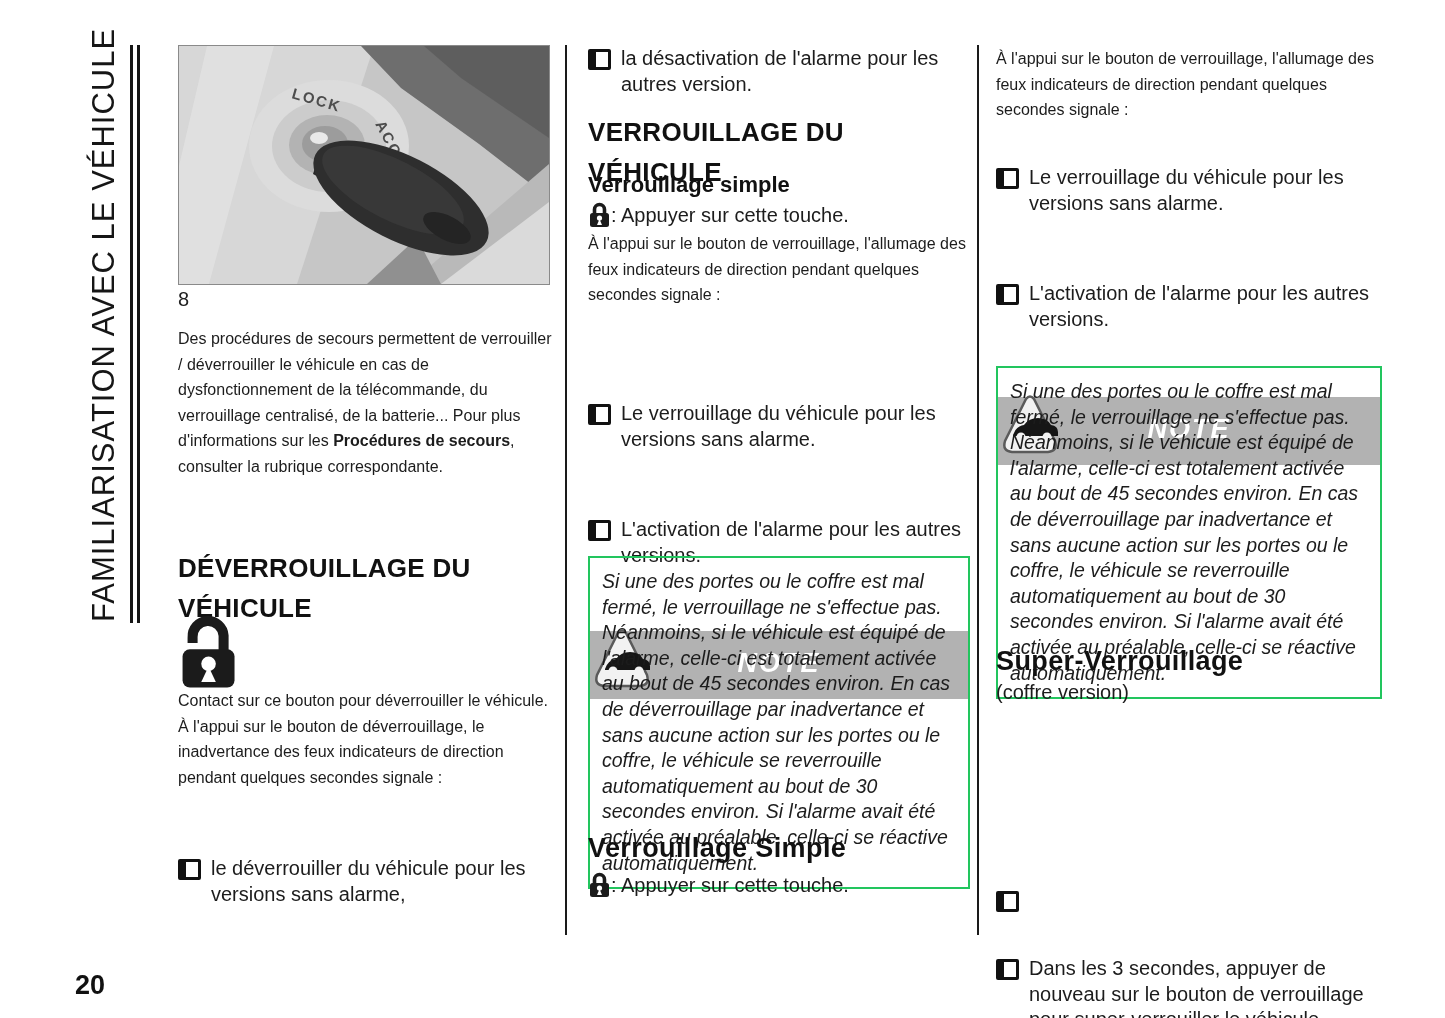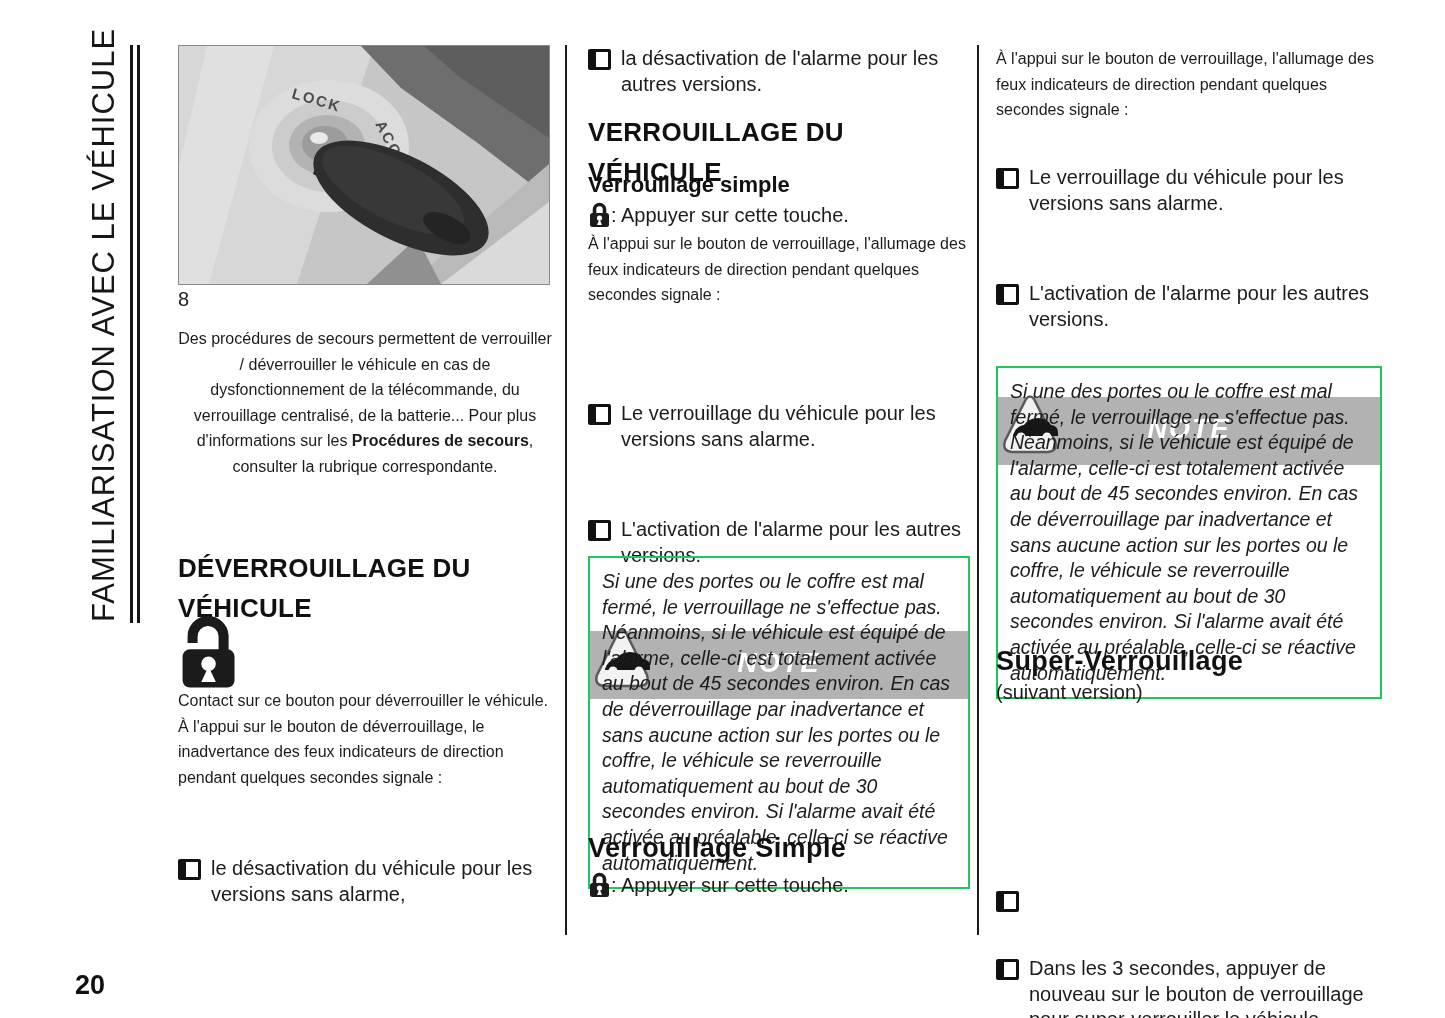--- a/index.html
+++ b/index.html
@@ -86,49 +86,49 @@
         <g>
           <path d="M142,104 L196,126 L186,156 L134,128 Z" fill="#272727"></path>
           <ellipse cx="222" cy="152" rx="96" ry="42" transform="rotate(27 222 152)" fill="#2e2e2e"></ellipse>
           <ellipse cx="214" cy="144" rx="78" ry="30" transform="rotate(27 214 144)" fill="#383838"></ellipse>
           <ellipse cx="268" cy="182" rx="26" ry="12" transform="rotate(27 268 182)" fill="#242424"></ellipse>
         </g>
       </svg>
     </div>
     <div class="abs fig-caption" style="top:288px;">8</div>
 
-    <div class="abs body-text" style="top:326px;text-align:center;"><span>Des procédures de secours permettent de verrouiller / déverrouiller le véhicule en cas de dysfonctionnement de la télécommande, du verrouillage centralisé, de la batterie... Pour plus d'informations sur les </span><b>Procédures de secours</b><span>, consulter la rubrique correspondante.</span></div>
+    <div class="abs body-text" style="top:326px;"><span>Des procédures de secours permettent de verrouiller / déverrouiller le véhicule en cas de dysfonctionnement de la télécommande, du verrouillage centralisé, de la batterie... Pour plus d'informations sur les </span><b>Procédures de secours</b><span>, consulter la rubrique correspondante.</span></div>
 
     <div class="abs h-caps" style="top:548px;">DÉVERROUILLAGE DU VÉHICULE</div>
 
     <div class="abs" style="top:612px;">
       <svg width="62" height="80" viewBox="0 0 68 84">
         <path d="M16 32 V26 A17 17 0 0 1 50 24 V40" fill="none" stroke="#1b1b1b" stroke-width="11"></path>
         <rect x="5" y="39" width="57" height="42" rx="8" fill="#1b1b1b"></rect>
         <circle cx="33.5" cy="55" r="8" fill="#ffffff"></circle>
         <path d="M33.5 58 L25.5 75 H41.5 Z" fill="#ffffff"></path>
       </svg>
     </div>
 
     <div class="abs body-text" style="top:688px;">
       <div>Contact sur ce bouton pour déverrouiller le véhicule.</div>
       <div>À l'appui sur le bouton de déverrouillage, le inadvertance des feux indicateurs de direction pendant quelques secondes signale :</div>
     </div>
 
     <div class="abs bullet-item" style="top:856px;">
       <span class="bullet-sq"></span>
-      <span>le désactivation du véhicule pour les versions sans alarme,</span>
+      <span>le déverrouiller du véhicule pour les versions sans alarme,</span>
     </div>
   </div>
 
   <div class="col col2">
 
     <div class="abs bullet-item" style="top:46px;">
       <span class="bullet-sq"></span>
-      <span>la désactivation de l'alarme pour les autres versions.</span>
+      <span>la désactivation de l'alarme pour les autres version.</span>
     </div>
 
     <div class="abs h-caps" style="top:112px;">VERROUILLAGE DU VÉHICULE</div>
     <div class="abs h-sub" style="top:172px;">Verrouillage simple</div>
 
     <div class="abs lock-line" style="top:201px;">
       <svg width="23" height="28" viewBox="0 0 23 28">
         <path d="M6.5 12 V8.5 A5 5 0 0 1 16.5 8.5 V12" fill="none" stroke="#1b1b1b" stroke-width="3.6"></path>
         <rect x="2" y="12" width="19" height="14" rx="2.5" fill="#1b1b1b"></rect>
         <circle cx="11.5" cy="17" r="2.6" fill="#ffffff"></circle>
@@ -196,21 +196,21 @@
           <circle cx="20" cy="43" r="4.5" fill="#f2f2f2"></circle>
           <circle cx="46" cy="43" r="4.5" fill="#f2f2f2"></circle>
         </svg>
       </span>
       <span class="note-word">NOTE</span>
     </div>
 
     <div class="abs note-box" style="top:366px;">Si une des portes ou le coffre est mal fermé, le verrouillage ne s'effectue pas. Néanmoins, si le véhicule est équipé de l'alarme, celle-ci est totalement activée au bout de 45 secondes environ. En cas de déverrouillage par inadvertance et sans aucune action sur les portes ou le coffre, le véhicule se reverrouille automatiquement au bout de 30 secondes environ. Si l'alarme avait été activée au préalable, celle-ci se réactive automatiquement.</div>
 
     <div class="abs h-big" style="top:646px;">Super-Verrouillage</div>
-    <div class="abs subnote" style="top:681px;">(suivant version)</div>
+    <div class="abs subnote" style="top:681px;">(coffre version)</div>
 
     <div class="abs bullet-item" style="top:718px;">
       <span class="bullet-sq"></span>
     </div>
     <div class="abs bullet-item" style="top:786px;">
       <span class="bullet-sq"></span>
       <span>Dans les 3 secondes, appuyer de nouveau sur le bouton de verrouillage pour super-verrouiller le véhicule (confirmé par l'allumage</span>
     </div>
   </div>
 

